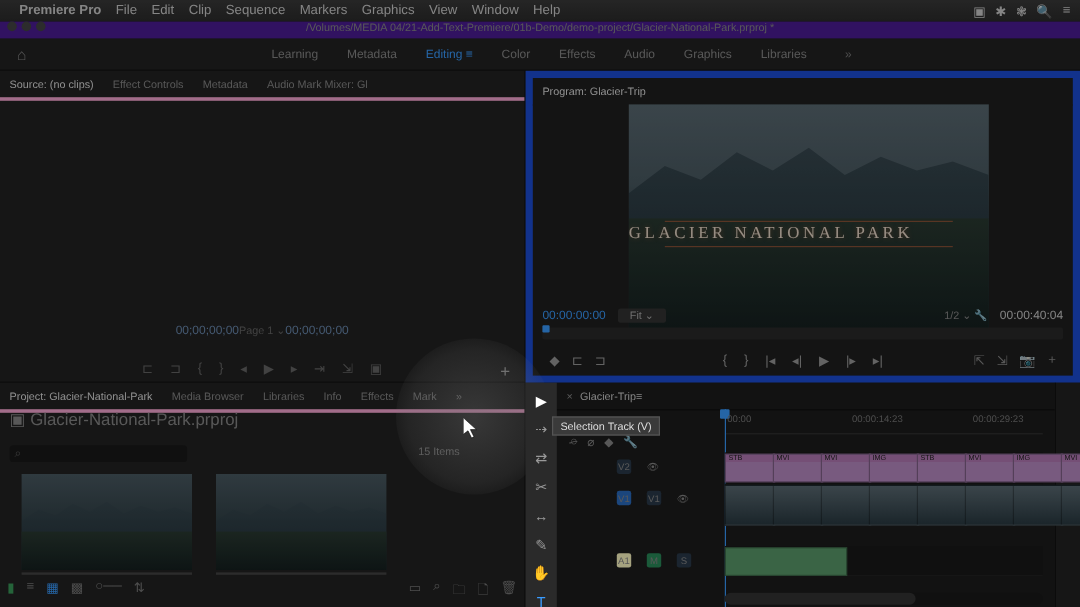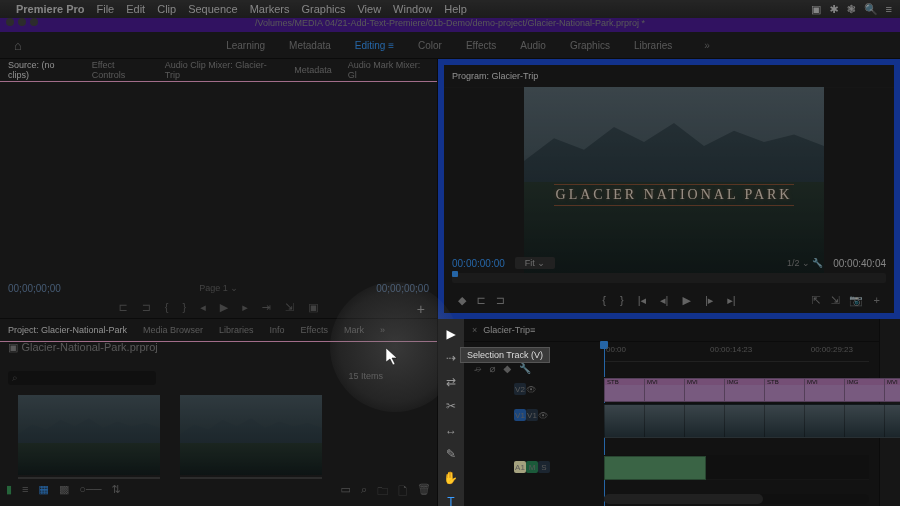--- a/index.html
+++ b/index.html
@@ -14,48 +14,48 @@
   .tl-dot{width:8px;height:8px;border-radius:50%;background:#444}
   .titlebar .title{position:absolute;left:0;right:0;text-align:center}
   .app-body{position:relative;height:474px;background:#232323}
   .topbar{height:26px;background:#232323;display:flex;align-items:center;border-bottom:1px solid #111}
   .home{width:36px;text-align:center;color:#888;font-size:13px}
   .workspaces{flex:1;display:flex;justify-content:center;gap:24px;font-size:10px;color:#888}
   .workspaces .ws.active{color:#3a9cff}
   .ws-arrow{color:#777;margin-left:8px}
   .grid{display:grid;grid-template-columns:438px 462px;grid-template-rows:260px 188px}
   .panel{border-right:1px solid #111;border-bottom:1px solid #111;position:relative;background:#232323}
-  .panel-tabs{height:22px;display:flex;align-items:center;font-size:9px;color:#888;padding:0 8px;gap:16px;border-bottom:1px solid #f9a8d4}
+  .panel-tabs{height:22px;display:flex;align-items:center;font-size:9px;color:#888;padding:0 8px;gap:16px;border-bottom:3px solid #f9a8d4}
   .panel-tabs .tab.active{color:#ddd}
   
-  .src-bottom{position:absolute;bottom:24px;left:8px;right:8px;display:flex;justify-content:space-between;font-size:10px;color:#6a8ab0}
+  .src-bottom{position:absolute;bottom:37px;left:8px;right:8px;display:flex;justify-content:center;font-size:10px;color:#6a8ab0}
   .src-bottom .mid{color:#666;font-size:9px}
   .transport{position:absolute;bottom:4px;left:0;right:0;display:flex;justify-content:center;gap:14px;color:#666;font-size:11px}
   .transport .plus{position:absolute;right:12px;color:#aaa;font-size:14px}
   
   .prog{background:#1f1f1f;border:6px solid #1d4ed8}
   .prog .panel-tabs{border-bottom:1px solid #222}
   .prog-view{position:absolute;top:22px;left:80px;width:300px;height:190px;background:linear-gradient(to bottom,#5a6a72 0%,#4a5a62 35%,#2d3a3e 55%,#1a2a2e 100%);overflow:hidden}
   .mtn{position:absolute;bottom:45%;left:0;right:0;height:40%;background:linear-gradient(to bottom,#3a4a52,#2a3a42);clip-path:polygon(0 60%,10% 30%,20% 45%,30% 15%,40% 35%,50% 10%,60% 40%,70% 20%,80% 35%,90% 25%,100% 40%,100% 100%,0 100%)}
   .valley{position:absolute;bottom:0;left:0;right:0;height:50%;background:linear-gradient(to bottom,#2a3a32,#152020)}
-  .prog-title{position:absolute;top:50%;left:0;right:0;text-align:center;font-family:'Times New Roman',serif;font-size:14px;letter-spacing:3px;color:#e8d8c8;text-shadow:0 0 4px rgba(200,100,60,0.5)}
+  .prog-title{position:absolute;top:50%;left:0;right:0;text-align:left;font-family:'Times New Roman',serif;font-size:14px;letter-spacing:3px;color:#e8d8c8;text-shadow:0 0 4px rgba(200,100,60,0.5)}
   .prog-title .line{display:block;width:80%;margin:2px auto;height:1px;background:rgba(200,100,60,0.6)}
   .prog-bottom{position:absolute;bottom:44px;left:8px;right:8px;display:flex;align-items:center;font-size:10px}
   .tc-blue{color:#3a9cff}
   .fit-sel{margin-left:10px;color:#aaa;font-size:9px;background:#333;padding:1px 10px;border-radius:2px}
   .prog-bottom .r{margin-left:auto;color:#888;font-size:9px}
   .prog-bottom .tc-r{color:#ccc;margin-left:10px}
   .prog-scrub{position:absolute;bottom:30px;left:8px;right:8px;height:10px;background:#2a2a2a;border-radius:2px}
   .prog-scrub .playhead{position:absolute;left:0;top:-2px;width:6px;height:6px;background:#3a9cff;border-radius:1px}
   .prog-transport{position:absolute;bottom:6px;left:0;right:0;display:flex;justify-content:center;gap:14px;color:#999;font-size:11px}
   .prog-transport .side{position:absolute;display:flex;gap:10px}
   .prog-transport .side.l{left:14px}
   .prog-transport .side.r{right:14px;color:#888}
   
-  .proj-top{position:absolute;top:22px;left:8px;right:8px;font-size:11px;color:#888}
+  .proj-top{position:absolute;top:22px;left:8px;right:8px;font-size:14px;color:#888}
   .proj-search{position:absolute;top:52px;left:8px;width:140px;height:14px;background:#1a1a1a;border-radius:3px;display:flex;align-items:center;padding:0 4px}
   .proj-items{position:absolute;top:52px;right:54px;font-size:9px;color:#888}
   .thumbs{position:absolute;top:76px;left:18px;display:flex;gap:20px}
   .thumb{width:142px;height:80px;background:linear-gradient(#4a5a62,#1a2a2e);position:relative}
   .thumb .mtn{bottom:35%}
   .thumb .valley{height:40%}
   .thumb .bar{position:absolute;bottom:-4px;left:0;right:0;height:2px;background:#444}
   .proj-bottom{position:absolute;bottom:4px;left:6px;right:6px;display:flex;gap:10px;color:#777;font-size:11px}
   .proj-bottom .r{margin-left:auto;display:flex;gap:10px}
   
@@ -67,21 +67,21 @@
   .tl-main{flex:1;position:relative;background:#1c1c1c}
   .tl-head{height:22px;display:flex;align-items:center;padding:0 8px;font-size:9px;color:#ccc;border-bottom:1px solid #111}
   .tl-head .close{color:#888;margin-right:6px}
   .tl-tc{position:absolute;top:26px;left:10px;font-size:13px;color:#3a9cff}
   .tl-opts{position:absolute;top:44px;left:10px;display:flex;gap:8px;color:#888;font-size:10px}
   .ruler{position:absolute;top:22px;left:140px;right:10px;height:20px;border-bottom:1px solid #333;font-size:8px;color:#777}
   .ruler .tick{position:absolute;top:4px}
   .ruler .play{position:absolute;left:0;top:0;bottom:-150px;width:1px;background:#3a9cff}
   .ruler .play::before{content:'';position:absolute;top:0;left:-4px;width:8px;height:8px;background:#3a9cff;border-radius:1px}
   .tracks{position:absolute;top:58px;left:0;right:0;bottom:16px}
-  .track-head{position:absolute;left:50px;width:81px;height:24px;display:flex;align-items:center;font-size:8px;color:#888;gap:0}
+  .track-head{position:absolute;left:50px;width:81px;height:24px;display:flex;align-items:center;font-size:8px;color:#888;gap:13px}
   .track-head .tog{width:12px;height:12px;background:#2a3a4a;border-radius:2px;display:flex;align-items:center;justify-content:center;font-size:8px}
   .track-lane{position:absolute;left:140px;right:10px;height:24px;background:#1a1a1a;border-bottom:1px solid #222}
   .clip{position:absolute;top:1px;height:22px;font-size:7px;color:#222;overflow:hidden;border:1px solid rgba(0,0,0,0.3)}
   .clip.v{background:#b98bc4}
   .clip.vthumb{background:linear-gradient(#5a6a72,#2a3a42)}
   .clip.a{background:#5a9a6a}
   .clip .lbl{background:rgba(180,120,180,0.9);padding:0 2px;display:block;font-size:6px;white-space:nowrap}
   .tl-scroll{position:absolute;bottom:2px;left:140px;right:10px;height:10px;background:#1a1a1a;border-radius:5px}
   .tl-scroll .handle{position:absolute;left:0;width:60%;height:100%;background:#333;border-radius:5px}
   .audio-meter{width:20px;background:#232323;border-left:1px solid #111}
@@ -138,21 +138,20 @@
       <span class="ws-arrow">»</span>
     </div>
   </div>
 
   <div class="grid">
 
     <div class="panel">
       <div class="panel-tabs">
         <span class="tab active">Source: (no clips)</span>
         <span class="tab">Effect Controls</span>
-        <span class="tab">Audio Clip Mixer: Glacier-Trip</span>
         <span class="tab">Metadata</span>
         <span class="tab">Audio Mark Mixer: Gl</span>
       </div>
       <div class="src-bottom">
         <span>00;00;00;00</span>
         <span class="mid"><span>Page 1</span> ⌄</span>
         <span>00;00;00;00</span>
       </div>
       <div class="transport">
         <span>⊏</span>

